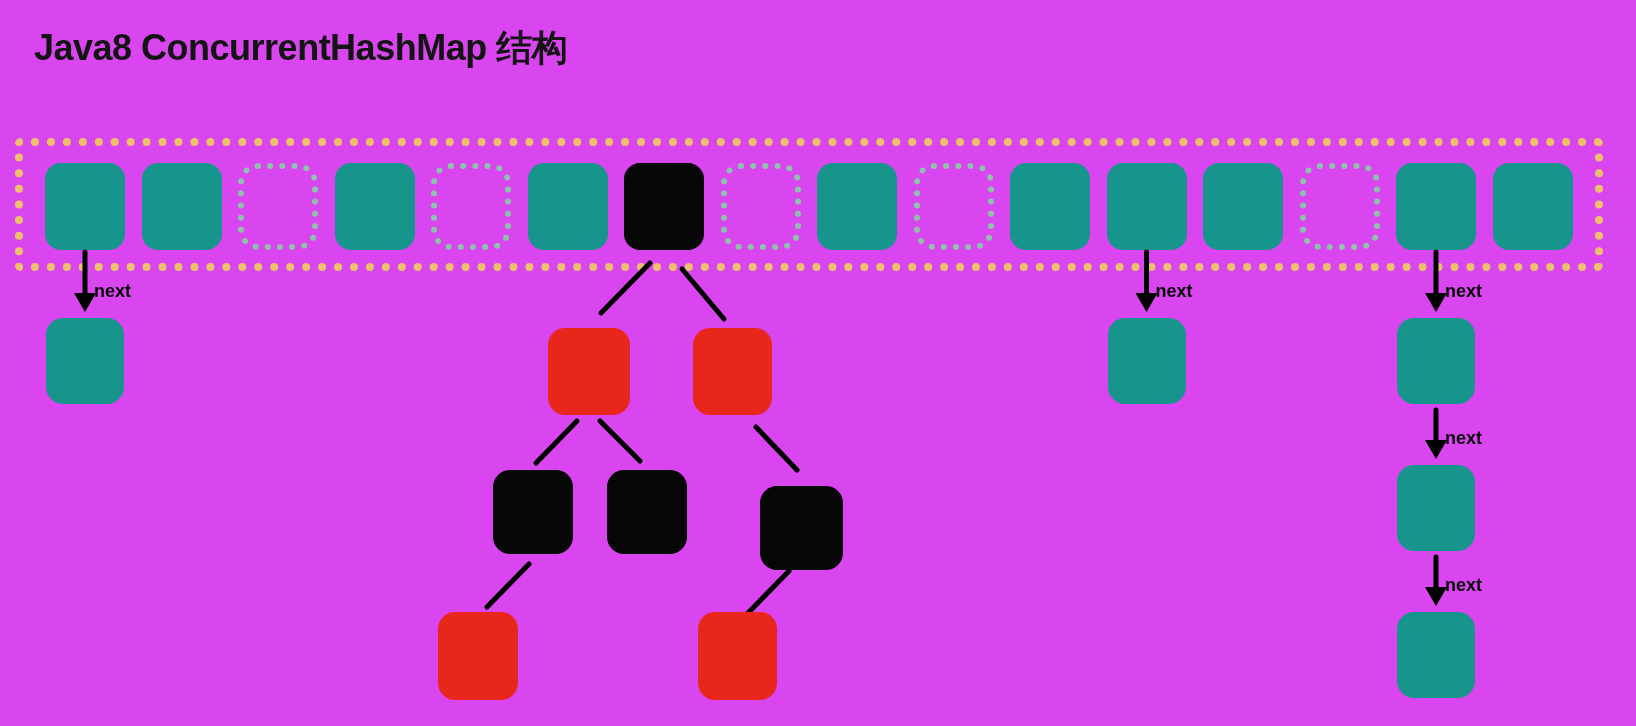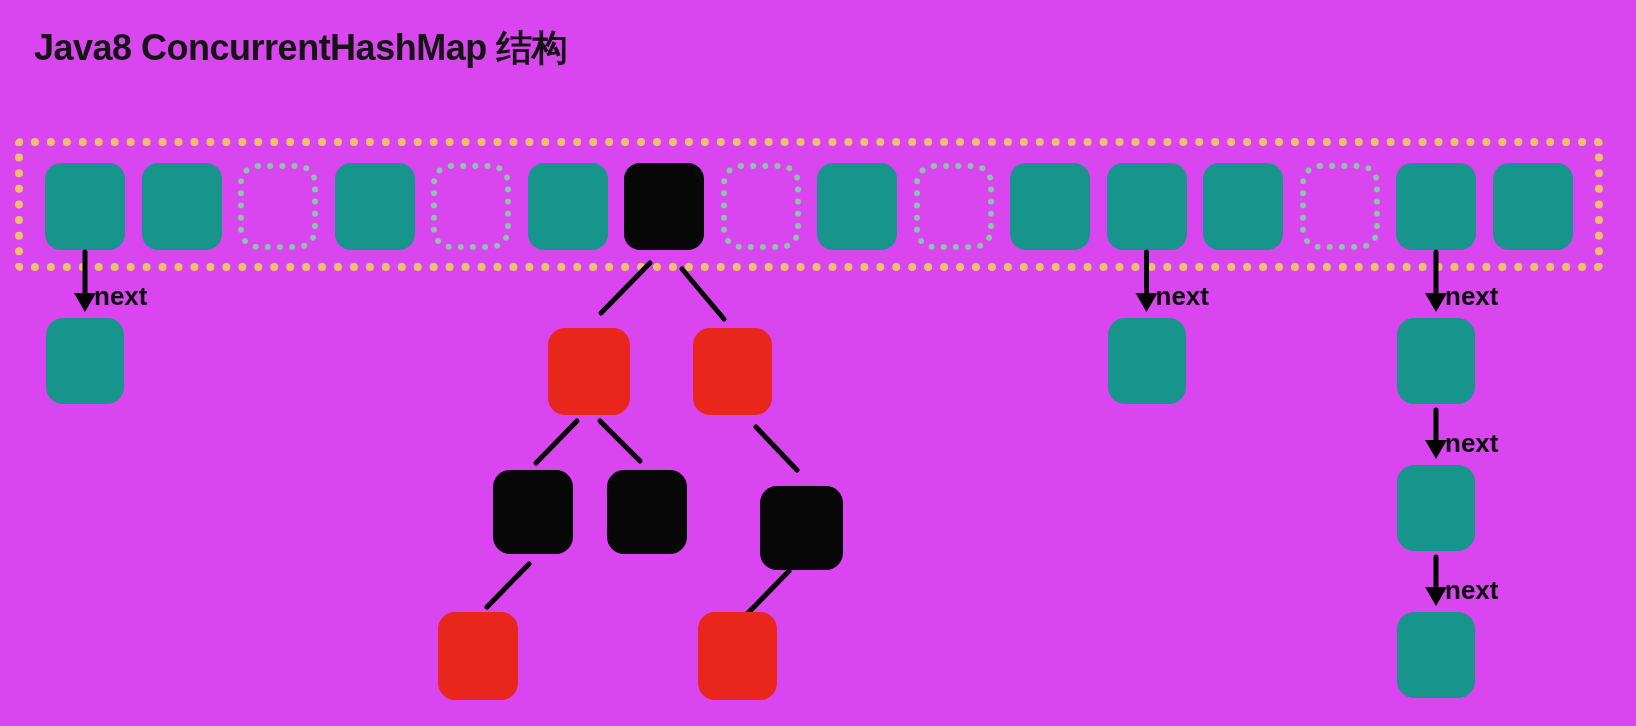--- a/index.html
+++ b/index.html
@@ -20,21 +20,21 @@
     position:absolute; top:163px; width:80px; height:87px;
     border-radius:16px; box-sizing:border-box;
   }
   .bucket.empty {
     background:transparent !important; border:6px dotted #8CC4A9; border-radius:20px;
   }
   .node {
     position:absolute; width:78px; height:86px; border-radius:17px;
   }
   .next-label {
-    position:absolute; font-size:26px; font-weight:bold; color:#0b0b0b; white-space:nowrap;
+    position:absolute; font-size:18px; font-weight:bold; color:#0b0b0b; white-space:nowrap;
   }
   svg.connectors { position:absolute; left:0; top:0; pointer-events:none; }
 </style>
 </head>
 <body>
 
 <div class="canvas">
   <div class="title">Java8 ConcurrentHashMap 结构</div>
   <div class="array-box" id="array-box" style="border-color: rgb(237, 192, 110);"></div>
   <div id="buckets">

